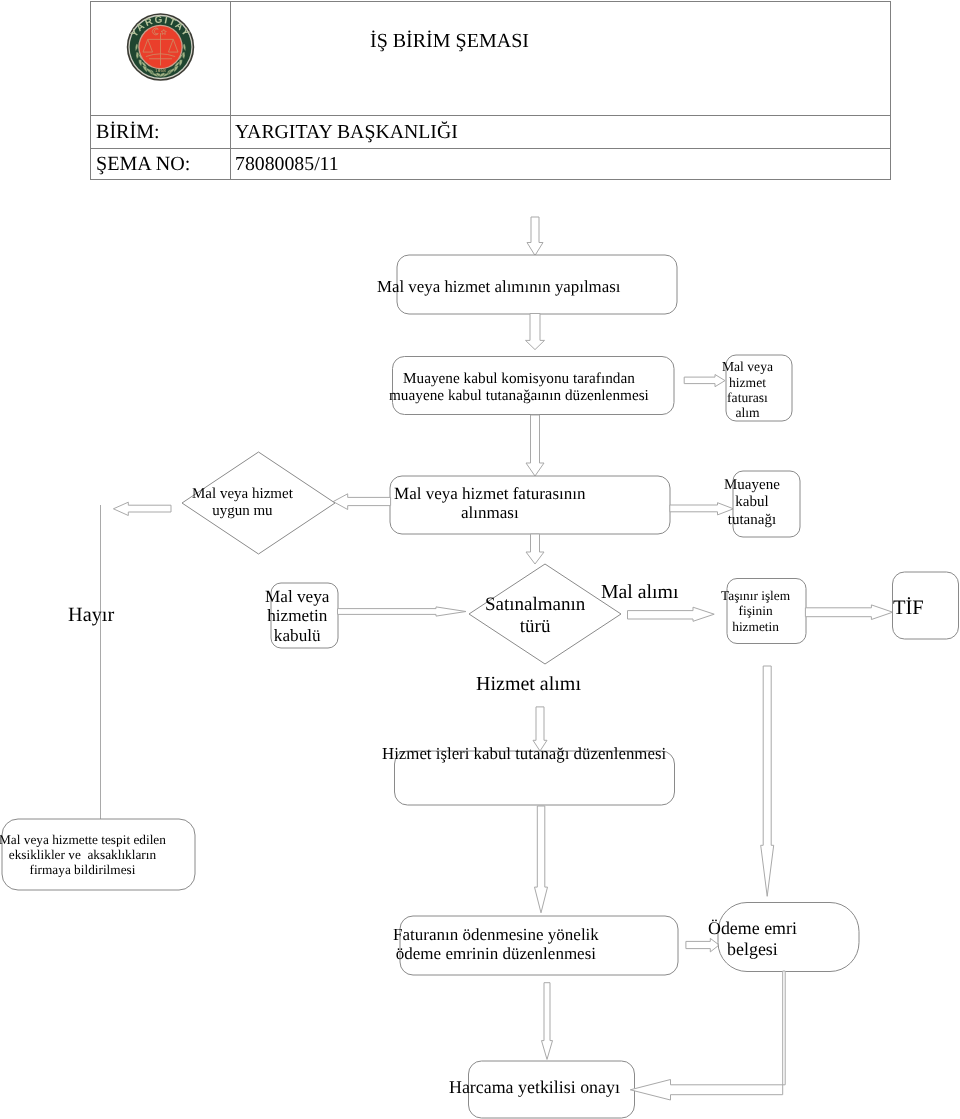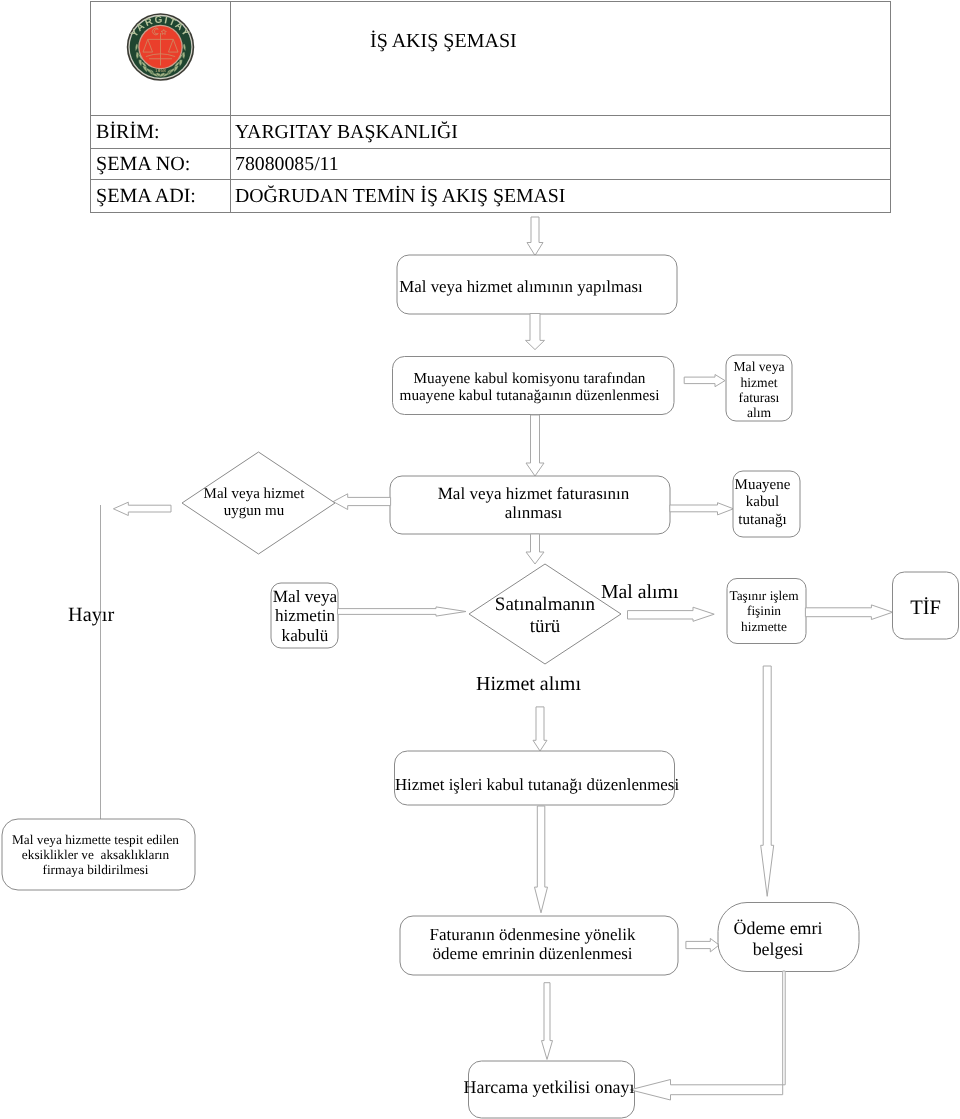--- a/index.html
+++ b/index.html
@@ -22,21 +22,21 @@
   .r2 td{height:28.1px;}
   .r3 td{height:29.7px;}
 
   
   #shapes{position:absolute;left:0;top:0;width:960px;height:1119px;}
   #shapes .sh{fill:#ffffff;stroke:#8a8a8a;stroke-width:1;}
   #shapes .ar{fill:#ffffff;stroke:#a9a9a9;stroke-width:1;}
   #shapes .ln{fill:none;stroke:#a9a9a9;stroke-width:1;}
 
   
-  .node{position:absolute;display:flex;align-items:center;justify-content:center;
+  .node{position:absolute;display:flex;align-items:center;justify-content:flex-start;
         text-align:center;line-height:1.14;box-sizing:border-box;white-space:pre-wrap;}
   .lbl{position:absolute;text-align:left;white-space:nowrap;}
 </style>
 </head>
 <body>
 
 <div id="page">
 
   <table id="hdr-table">
     <tbody>
@@ -99,35 +99,31 @@
 
             <g fill="none" stroke="#d08a66" stroke-width="2.6">
               <path d="M103 54 a10.5 10.5 0 1 0 0 14 a8 8 0 1 1 0 -14"></path>
               <path d="M120 55 l2.5 5 l5.5 .8 l-4 4 l1 5.5 l-5 -2.6 l-5 2.6 l1 -5.5 l-4 -4 l5.5 -.8 z"></path>
             </g>
             <text x="110" y="190" font-family="'Liberation Sans',sans-serif" font-size="14" fill="#c9b481" text-anchor="middle" letter-spacing="1">1868</text>
           </g>
         </svg>
       </td>
       <td class="c-title">
-            <span>İŞ AKIŞ ŞEMASI</span>
+            <span>İŞ BİRİM ŞEMASI</span>
           </td>
     </tr>
     <tr class="r1">
       <td class="c-lbl">BİRİM:</td>
       <td class="c-val">YARGITAY BAŞKANLIĞI</td>
     </tr>
     <tr class="r2">
       <td class="c-lbl">ŞEMA NO:</td>
       <td class="c-val">78080085/11</td>
     </tr>
-    <tr class="r3">
-      <td class="c-lbl">ŞEMA ADI:</td>
-      <td class="c-val">DOĞRUDAN TEMİN İŞ AKIŞ ŞEMASI</td>
-    </tr>
   </tbody>
     </table>
 
   <svg id="shapes" viewBox="0 0 960 1119">
 
     <path class="ar" d="M531,217 L539,217 L539,242.5 L543,242.5 L535,255.5 L527,242.5 L531,242.5 Z"></path>
 
     <rect class="sh" x="397" y="255" width="280" height="59" rx="12" ry="12"></rect>
 
     <path class="ar" d="M530,313.5 L540,313.5 L540,340.4 L544.5,340.4 L535,349.6 L525.5,340.4 L530,340.4 Z"></path>
@@ -218,25 +214,25 @@
 
   <div class="node" style="left:265px;top:583px;width:80px;height:66px;font-size:17.2px"><span>Mal veya
 hizmetin
 kabulü</span></div>
 
   <div class="node" style="left:485px;top:588px;width:120px;height:56px;font-size:19px"><span>Satınalmanın
 türü</span></div>
 
   <div class="node" style="left:721px;top:578px;width:86px;height:66px;font-size:13.35px"><span>Taşınır işlem
 fişinin
-hizmette</span></div>
+hizmetin</span></div>
 
   <div class="node" style="left:893px;top:575px;width:65px;height:67px;font-size:20.5px"><span>TİF</span></div>
 
-  <div class="node" style="left:382px;top:751px;width:310px;height:68px;font-size:16.84px"><span>Hizmet işleri kabul tutanağı düzenlenmesi</span></div>
+  <div class="node" style="left:382px;top:720px;width:310px;height:68px;font-size:16.84px"><span>Hizmet işleri kabul tutanağı düzenlenmesi</span></div>
 
   <div class="node" style="left:-1px;top:819px;width:193px;height:71px;font-size:13.3px"><span>Mal veya hizmette tespit edilen
 eksiklikler ve  aksaklıkların
 firmaya bildirilmesi</span></div>
 
   <div class="node" style="left:393px;top:915px;width:279px;height:58px;font-size:17.0px"><span>Faturanın ödenmesine yönelik
 ödeme emrinin düzenlenmesi</span></div>
 
   <div class="node" style="left:708px;top:904px;width:140px;height:69px;font-size:17.9px"><span>Ödeme emri
 belgesi</span></div>

